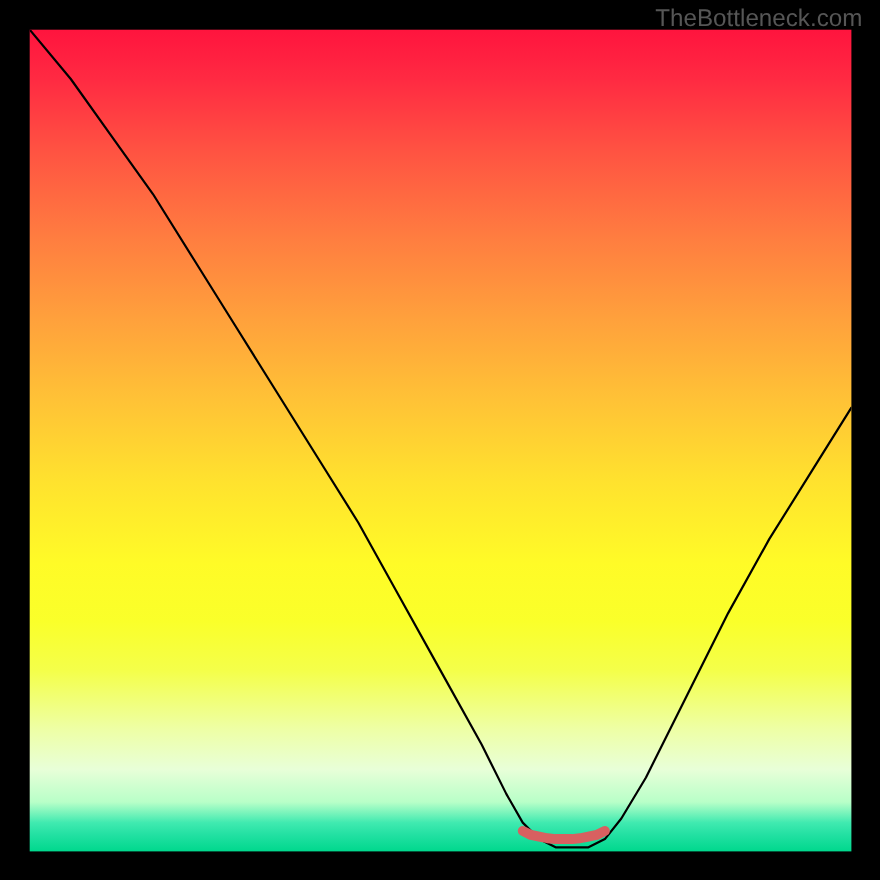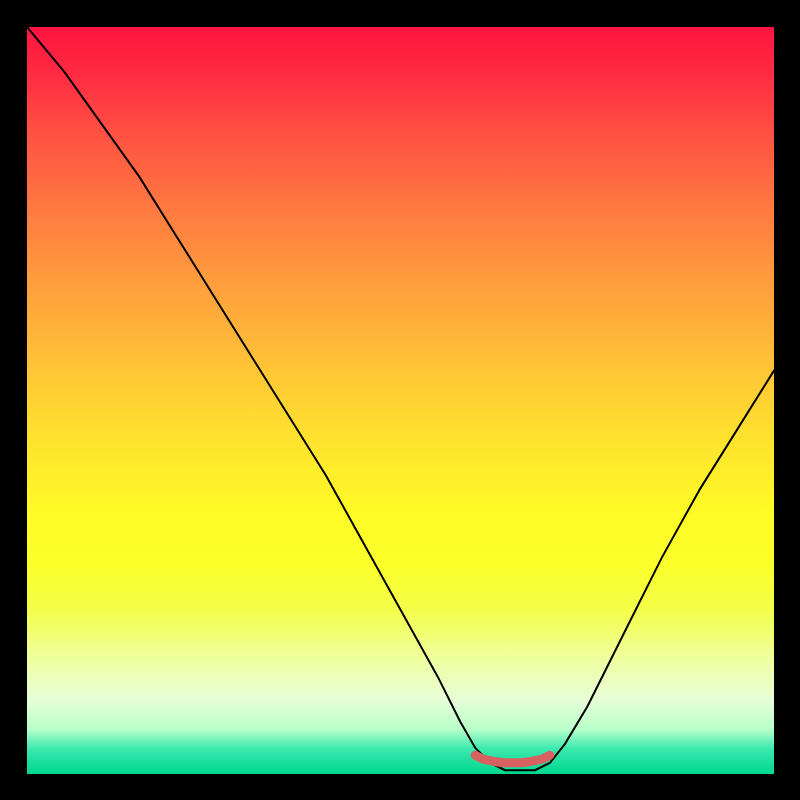--- a/index.html
+++ b/index.html
@@ -54,13 +54,14 @@
 </head>
 <body>
 
 <div class="chart-container">
   <div class="plot-area">
     <svg class="curve-svg" viewBox="0 0 747 747" preserveAspectRatio="none">
       <path d="M0.00 0.00 L37.35 44.82 L74.70 97.11 L112.05 149.40 L149.40 209.16 L186.75 268.92 L224.10 328.68 L261.45 388.44 L298.80 448.20 L336.15 515.43 L373.50 582.66 L410.85 649.89 L433.26 694.71 L448.20 720.86 L463.14 735.79 L478.08 743.26 L493.02 743.26 L507.96 743.26 L522.90 735.79 L537.84 717.12 L560.25 679.77 L597.60 605.07 L634.95 530.37 L672.30 463.14 L709.65 403.38 L747.00 343.62" fill="none" stroke="#000000" stroke-width="2" stroke-linecap="round" stroke-linejoin="round"></path>
       <path d="M448.20 728.33 L455.67 732.06 L463.14 733.55 L470.61 735.05 L478.08 735.79 L485.55 735.79 L493.02 735.79 L500.49 735.05 L507.96 733.55 L515.43 732.06 L522.90 728.33" fill="none" stroke="#d86060" stroke-width="9" stroke-linecap="round" stroke-linejoin="round"></path>
     </svg>
   </div>
+  <div class="watermark">TheBottleneck.com</div>
 </div>
 
 </body></html>

